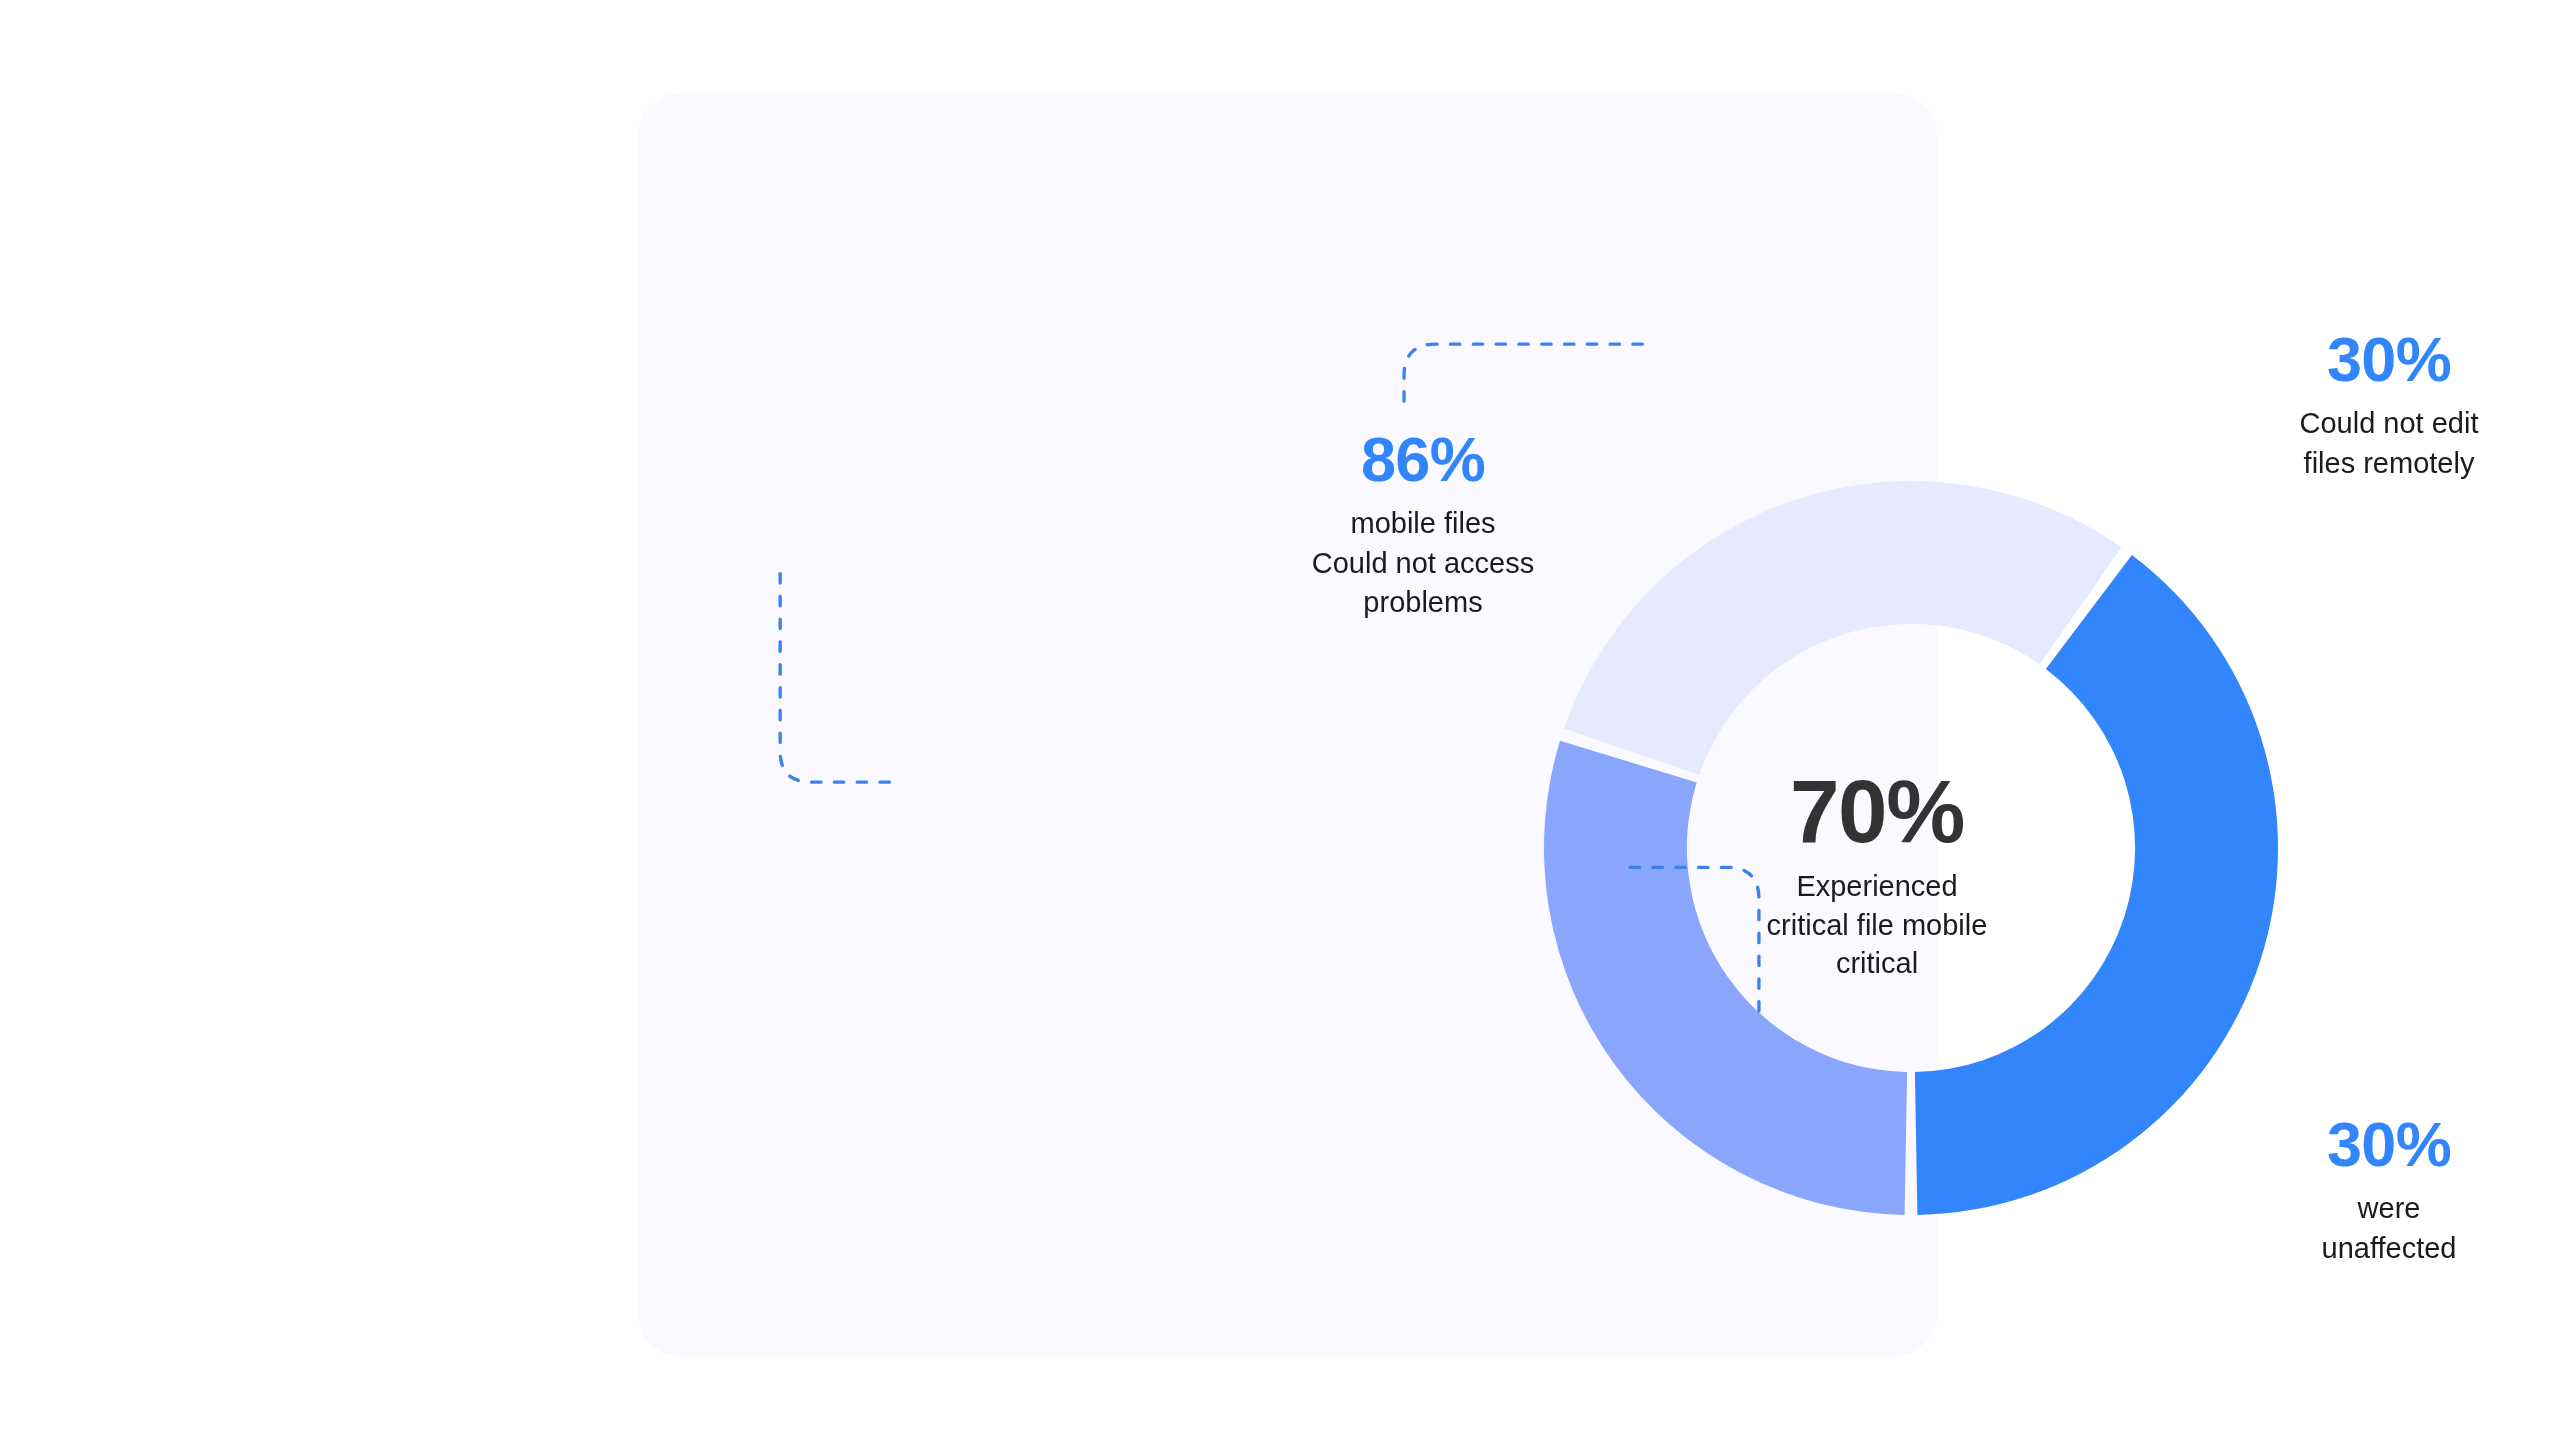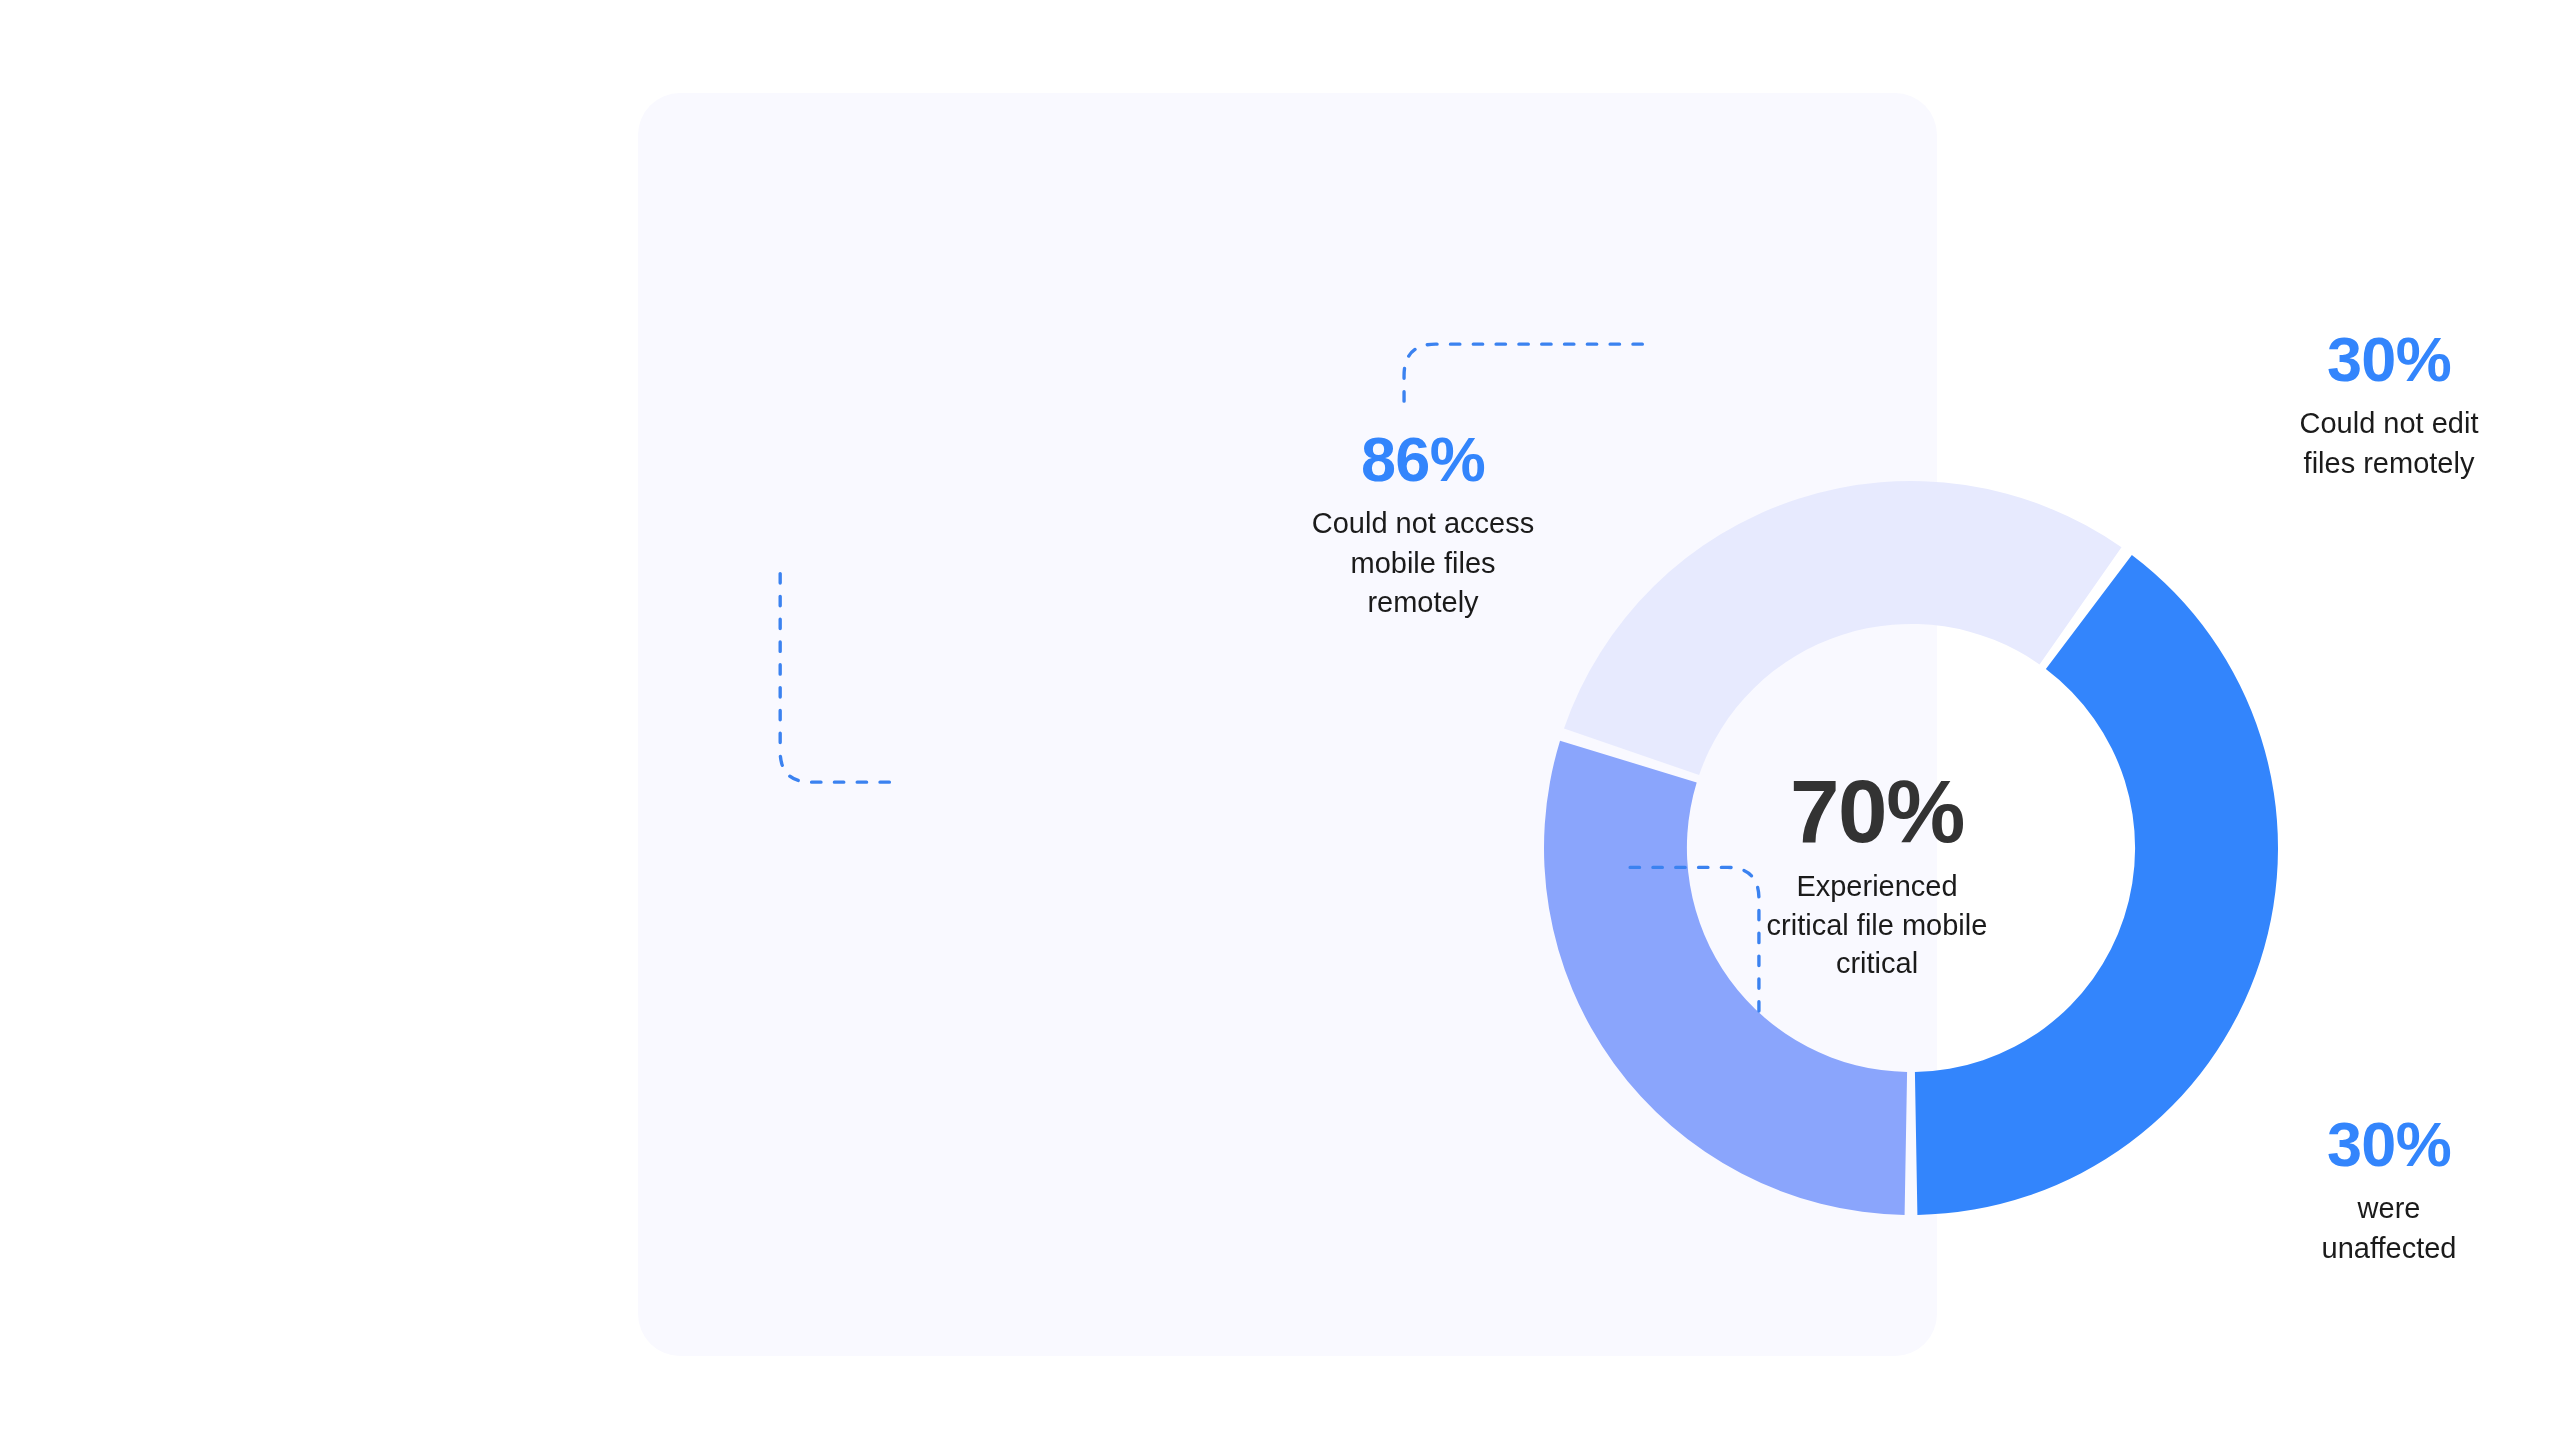--- a/index.html
+++ b/index.html
@@ -154,23 +154,23 @@
       <div id="center-desc">
         <div>Experienced</div>
         <div>critical file mobile</div>
         <div>critical</div>
       </div>
     </div>
 
     <div class="callout" id="callout-access">
       <div class="pct">86%</div>
       <div class="desc">
+        <div>mobile files</div>
         <div>Could not access</div>
-        <div>mobile files</div>
-        <div>remotely</div>
+        <div>problems</div>
       </div>
     </div>
 
     <div class="callout" id="callout-edit">
       <div class="pct">30%</div>
       <div class="desc">
         <div>Could not edit</div>
         <div>files remotely</div>
       </div>
     </div>

